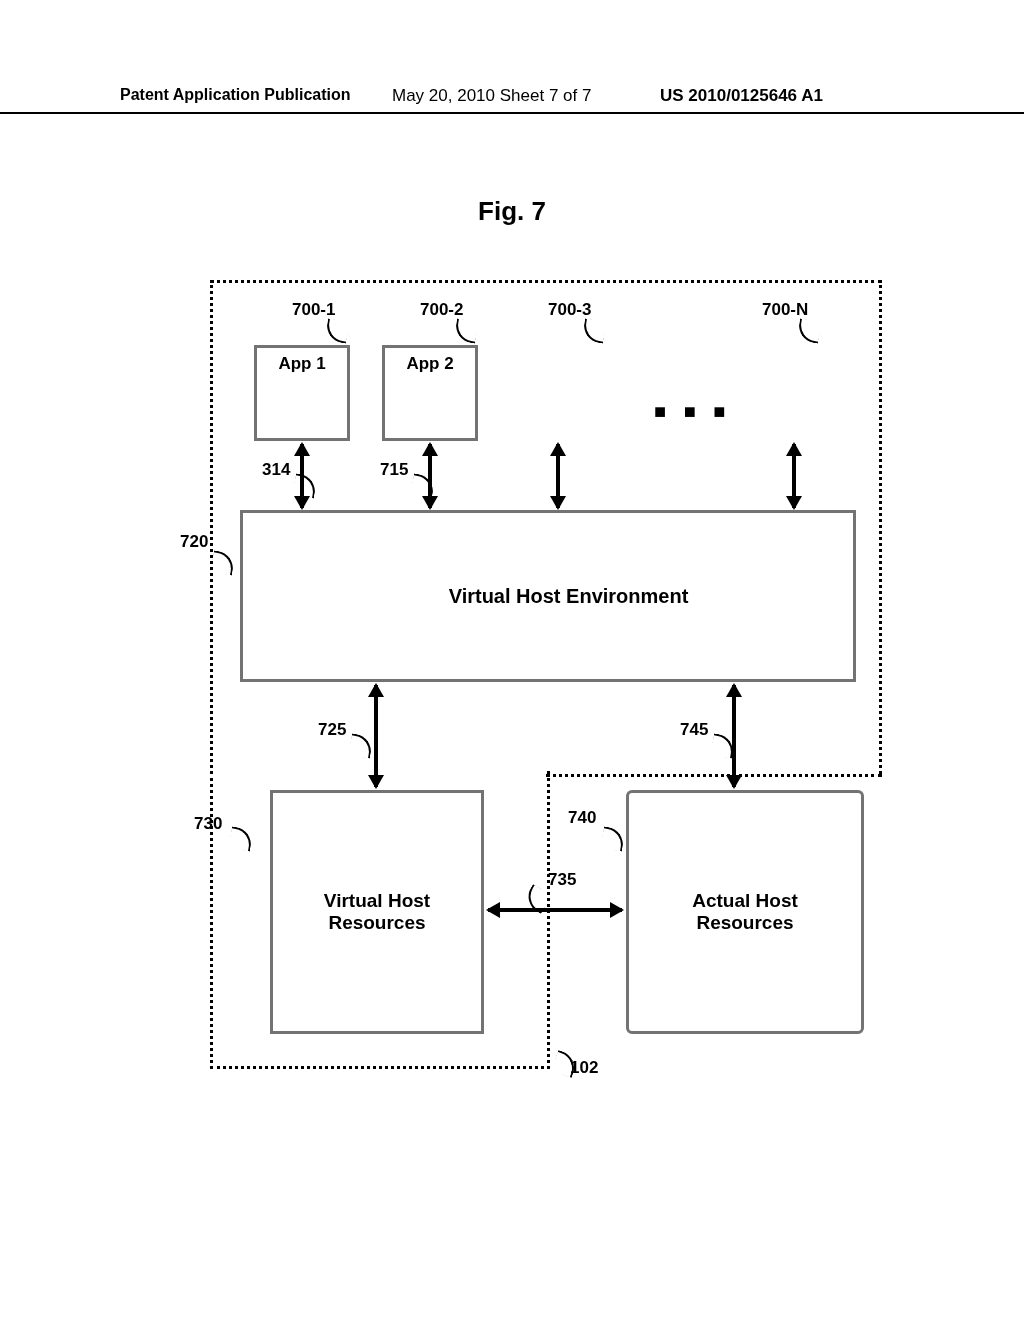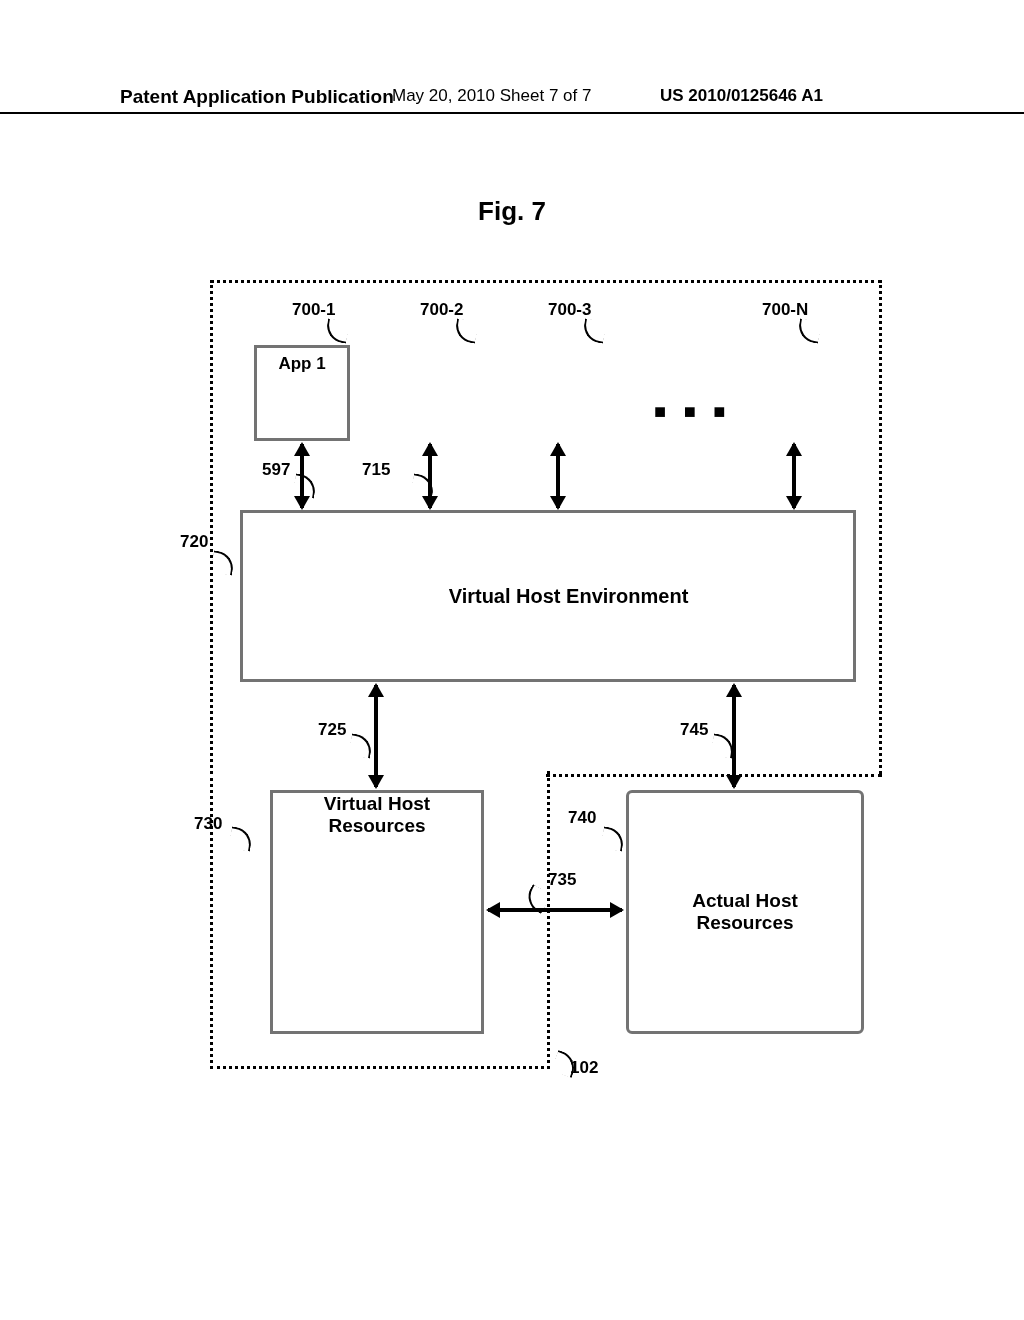--- a/index.html
+++ b/index.html
@@ -11,21 +11,21 @@
     position: relative;
   }
   .header {
     position: absolute;
     top: 86px;
     left: 0;
     width: 1024px;
     height: 28px;
     border-bottom: 2px solid #000;
   }
-  .hdr-left { position: absolute; left: 120px; top: 0; font-size: 19px; font-weight: bold; }
+  .hdr-left { position: absolute; left: 120px; top: 0; font-size: 16px; font-weight: bold; }
   .hdr-mid  { position: absolute; left: 392px; top: 0; font-size: 17px; }
   .hdr-right{ position: absolute; left: 660px; top: 0; font-size: 17px; font-weight: bold; }
 
   .fig-title {
     position: absolute;
     top: 196px; left: 0; width: 1024px;
     text-align: center;
     font-size: 26px; font-weight: bold;
   }
 
@@ -90,37 +90,37 @@
 
   .vhe {
     top: 240px; left: 90px;
     width: 616px; height: 172px;
     font-size: 20px; align-items: center; padding-left: 41px;
   }
 
   .vhr {
     top: 520px; left: 120px;
     width: 214px; height: 244px;
-    font-size: 19px; align-items: flex-start;
+    font-size: 19px; align-items: center;
   }
   .ahr {
     top: 520px; left: 476px;
     width: 238px; height: 244px;
     font-size: 19px; align-items: center; border-radius: 6px;
   }
 
   .lbl { position: absolute; font-size: 17px; font-weight: bold; }
 
   
   .l-700-1 { top: 30px; left: 142px; }
   .l-700-2 { top: 30px; left: 270px; }
   .l-700-3 { top: 30px; left: 398px; }
   .l-700-N { top: 30px; left: 612px; }
   .l-705   { top: 190px; left: 112px; }
-  .l-715   { top: 190px; left: 212px; }
+  .l-715   { top: 190px; left: 230px; }
   .l-720   { top: 262px; left: 30px; }
   .l-725   { top: 450px; left: 168px; }
   .l-745   { top: 450px; left: 530px; }
   .l-730   { top: 538px; left: 44px; margin-top: 6px; }
   .l-740   { top: 538px; left: 418px; }
   .l-735   { top: 600px; left: 398px; }
   .l-102   { top: 788px; left: 420px; }
 
   
   .hook {
@@ -190,20 +190,23 @@
 <div class="fig-title">Fig. 7</div>
 
 <div class="diagram">
 
   <div class="dash-outer"></div>
   <div class="dash-inner"></div>
 
   <div class="box app app1">
       <span>App 1</span>
     </div>
+  <div class="box app app2">
+      <span>App 2</span>
+    </div>
   <div class="dots3">■ ■ ■</div>
 
   <div class="box vhe">
       <span>Virtual Host Environment</span>
     </div>
 
   <div class="box vhr">
       <span style="white-space:pre-line">Virtual Host
 Resources</span>
     </div>
@@ -219,21 +222,21 @@
 
   <div class="arrow-v av-vhr"></div>
   <div class="arrow-v av-ahr"></div>
 
   <div class="arrow-h ah-res"></div>
 
   <div class="lbl l-700-1">700-1</div>
   <div class="lbl l-700-2">700-2</div>
   <div class="lbl l-700-3">700-3</div>
   <div class="lbl l-700-N">700-N</div>
-  <div class="lbl l-705">597</div>
+  <div class="lbl l-705">314</div>
   <div class="lbl l-715">715</div>
   <div class="lbl l-720">720</div>
   <div class="lbl l-725">725</div>
   <div class="lbl l-745">745</div>
   <div class="lbl l-730">730</div>
   <div class="lbl l-740">740</div>
   <div class="lbl l-735">735</div>
   <div class="lbl l-102">102</div>
 
   <div class="hook hk-700-1"></div>

